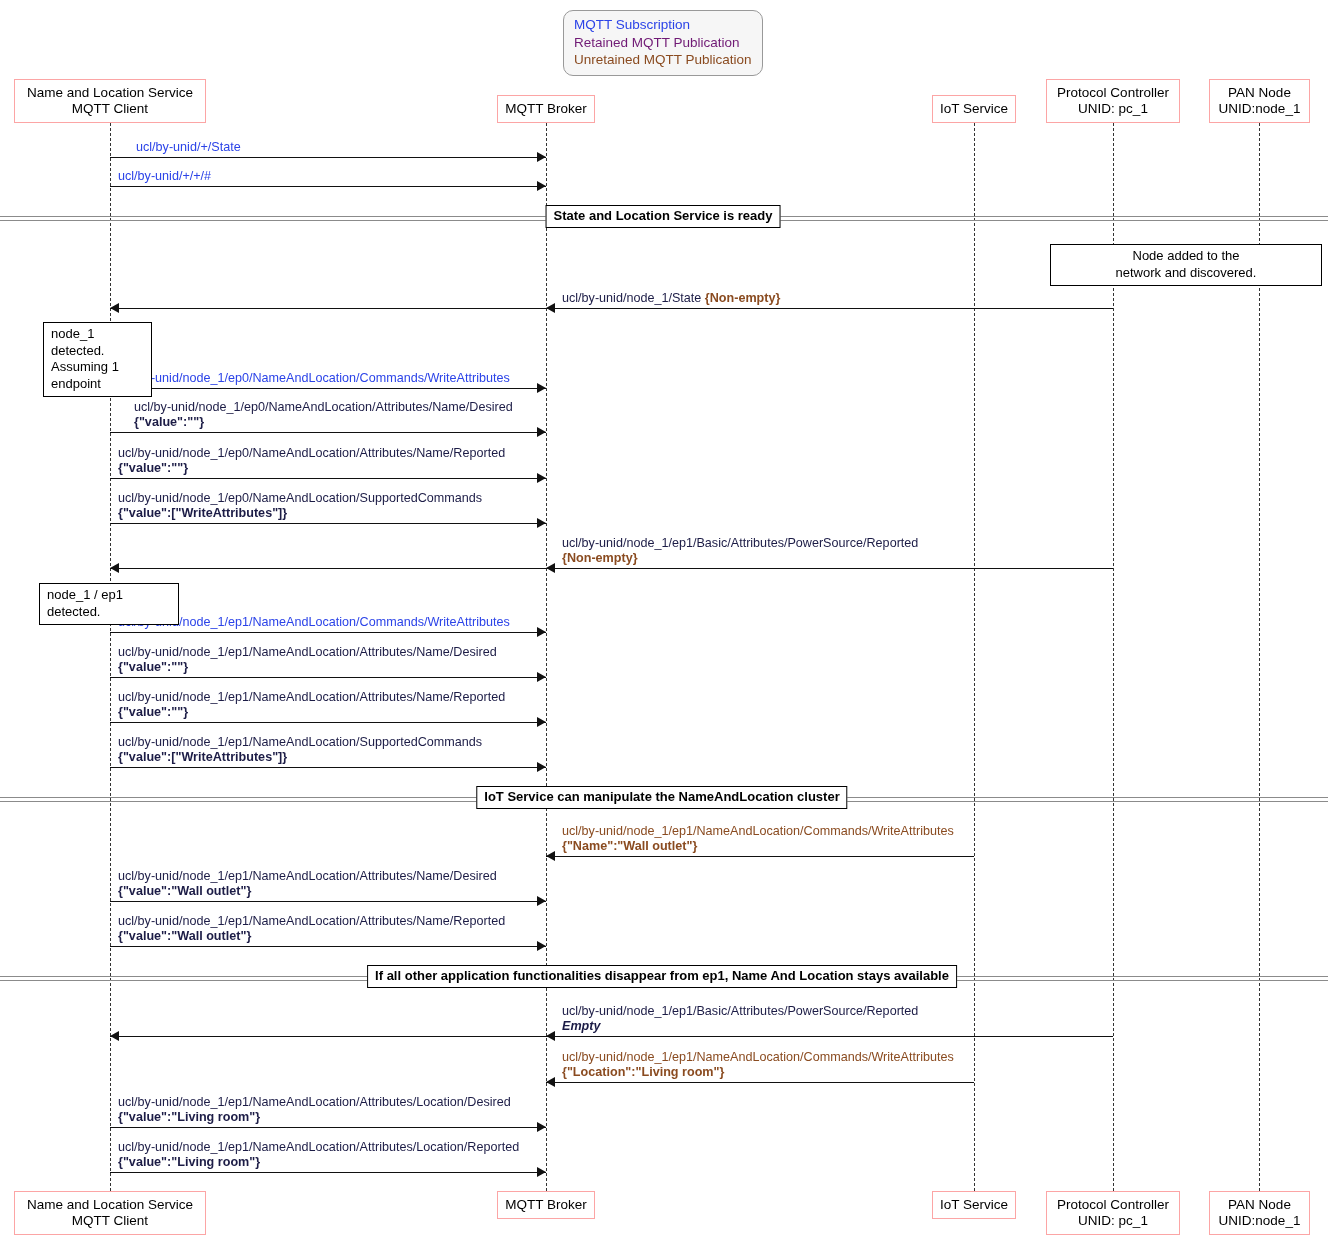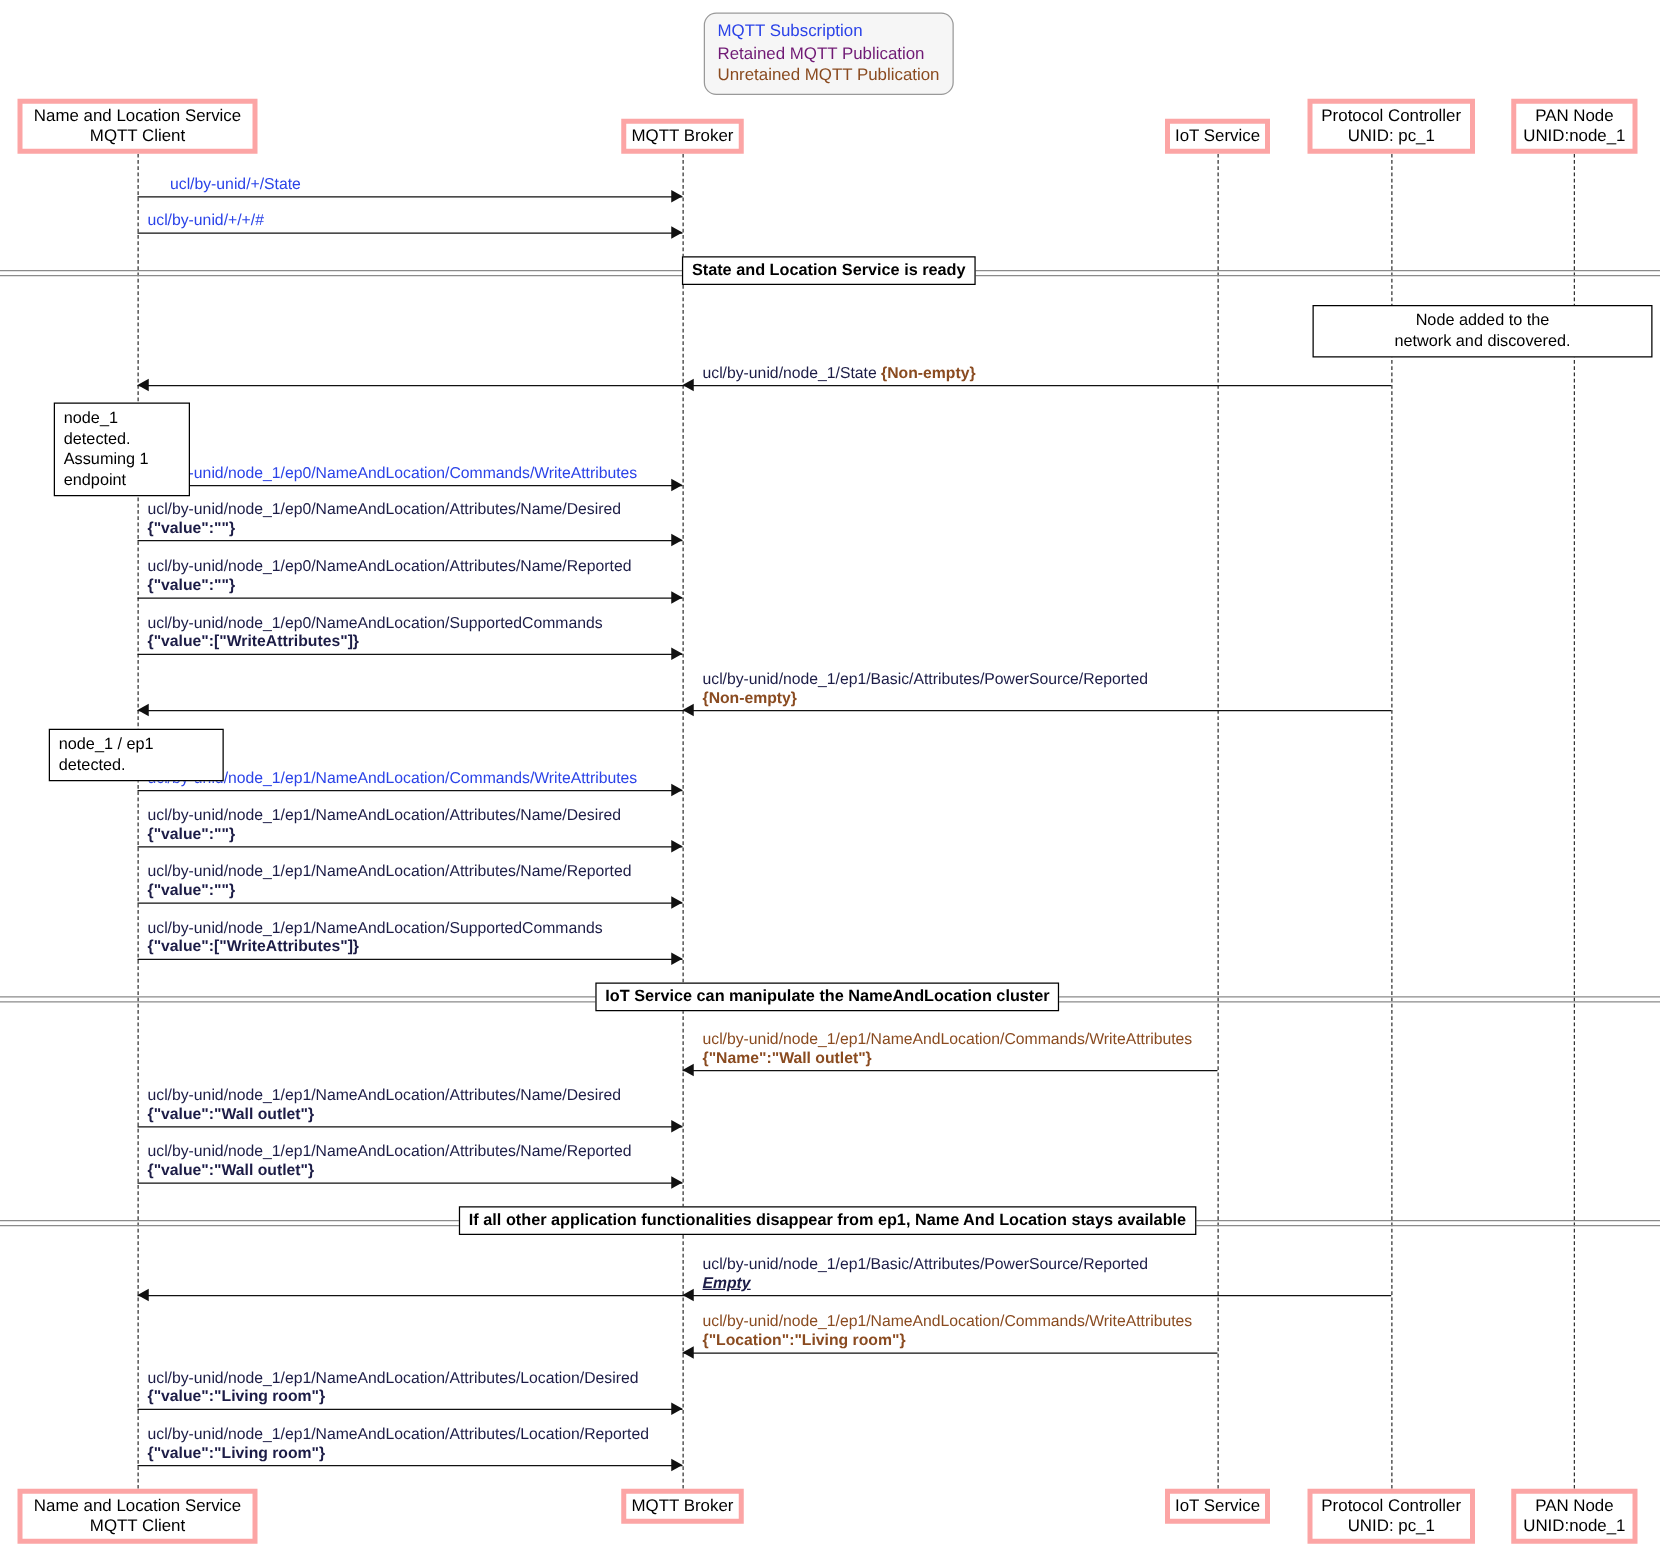--- a/index.html
+++ b/index.html
@@ -5,21 +5,21 @@
   html,body{margin:0;padding:0;background:#fff;}
   body{
     font-family:"Liberation Sans","DejaVu Sans",sans-serif;
     color:#000;
   }
   #canvas{position:relative;width:1328px;height:1243px;overflow:hidden;background:#fff;}
 
   
   .pbox{
     position:absolute;
-    border:4px solid #fca5a5;
+    border:1px solid #fca5a5;
     background:#fff;
     box-sizing:border-box;
     display:flex;flex-direction:column;
     align-items:center;justify-content:center;
     font-size:13.5px;line-height:16px;
     text-align:center;
     white-space:nowrap;
     z-index:6;
   }
   .pbox .l2{display:block;}
@@ -91,21 +91,21 @@
   .msg .head.left{border-right:9px solid #111;}
   .msg .lbl{
     position:absolute;
     font-size:12.6px;line-height:15px;
     white-space:nowrap;
   }
   .t-sub{color:#2b43e8;}
   .t-ret{color:#1c1c46;}
   .t-unret{color:#8a4b20;}
   .b{font-weight:bold;}
-  .bi{font-weight:bold;font-style:italic;text-decoration:underline;}
+  .bi{font-weight:bold;font-style:italic;}
 </style>
 </head>
 <body>
 
 <div id="canvas">
 
   <div id="legend" style="left:563px;top:10px;width:200px;border-radius:10px;">
     <div class="lg-sub">MQTT Subscription</div>
     <div class="lg-ret">Retained MQTT Publication</div>
     <div class="lg-unret">Unretained MQTT Publication</div>
@@ -196,21 +196,21 @@
       <div class="msg" style="left: 110px; top: 388px; width: 436px;">
         <div class="line" style="width: 436px;"></div>
         <div class="head right" style="left: 427px;"></div>
         <div class="lbl" style="top: -17px; left: 8px;">
           <div class="t-sub">ucl/by-unid/node_1/ep0/NameAndLocation/Commands/WriteAttributes</div>
         </div>
       </div>
       <div class="msg" style="left: 110px; top: 432px; width: 436px;">
         <div class="line" style="width: 436px;"></div>
         <div class="head right" style="left: 427px;"></div>
-        <div class="lbl" style="top: -32px; left: 8px;">
+        <div class="lbl" style="top: -32px; left: 24px;">
           <div class="t-ret">ucl/by-unid/node_1/ep0/NameAndLocation/Attributes/Name/Desired</div>
           <div class="t-ret b">{"value":""}</div>
         </div>
       </div>
       <div class="msg" style="left: 110px; top: 478px; width: 436px;">
         <div class="line" style="width: 436px;"></div>
         <div class="head right" style="left: 427px;"></div>
         <div class="lbl" style="top: -32px; left: 8px;">
           <div class="t-ret">ucl/by-unid/node_1/ep0/NameAndLocation/Attributes/Name/Reported</div>
           <div class="t-ret b">{"value":""}</div>

